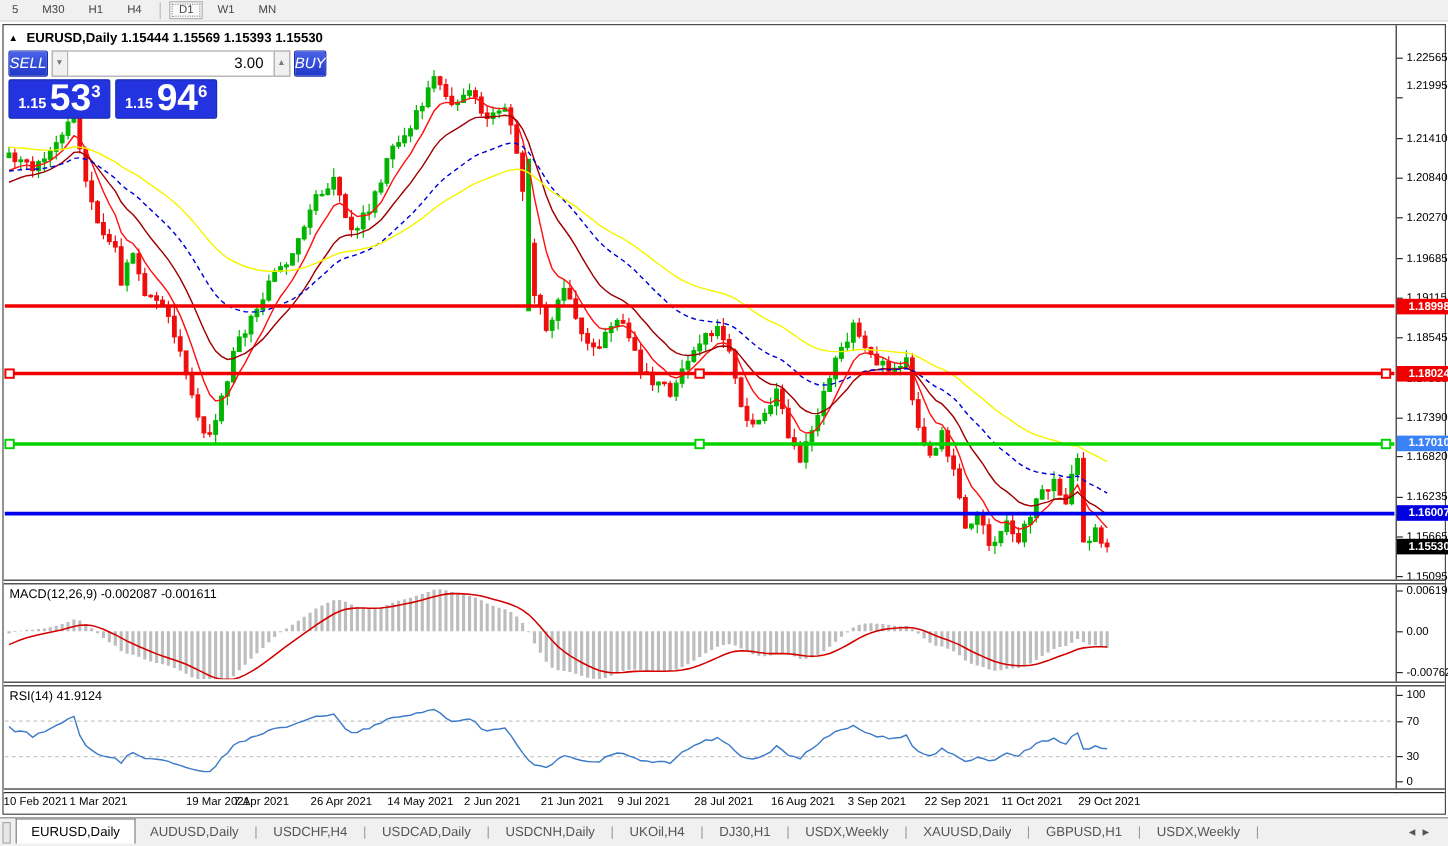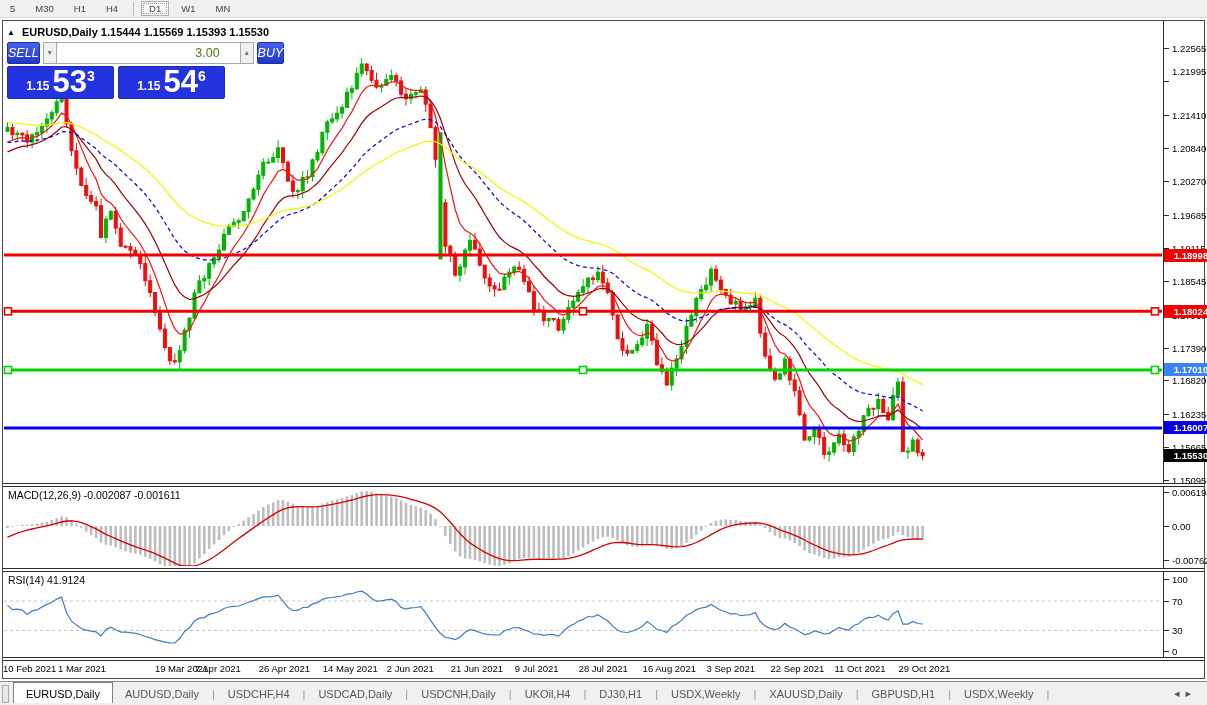--- a/index.html
+++ b/index.html
@@ -19,23 +19,23 @@
   #chart-title{position:absolute;left:7px;top:26px;z-index:8;font-size:11px;font-weight:bold;color:#000;white-space:nowrap;}
   #chart-title .tri{font-size:8px;vertical-align:1px;margin-right:4px;}
   .ind-label{position:absolute;left:8px;z-index:8;font-size:10.5px;color:#000;white-space:nowrap;}
   
   #trade-panel{position:absolute;left:7px;top:42px;width:218px;z-index:9;}
   .tp-row1{display:flex;height:22px;}
   .tp-btn{width:44px;color:#fff;font-size:12.5px;text-align:center;line-height:21px;background:linear-gradient(#4a63e8,#2038c8);border:1px solid #1b2fae;border-radius:2px;cursor:pointer;font-style:italic;}
   #buy-btn{width:53px;}
   .tp-spin{display:flex;margin:0 3px;flex:1;}
   .spin-btn{width:14px;background:#f0f0f0;border:1px solid #a9a9a9;color:#777;font-size:7px;text-align:center;line-height:20px;cursor:pointer;}
-  .spin-val{flex:1;border:1px solid #a9a9a9;border-left:none;border-right:none;text-align:right;padding-right:20px;font-size:12.5px;color:#4d7c0f;outline:none;}
+  .spin-val{flex:1;border:1px solid #a9a9a9;border-left:none;border-right:none;text-align:right;padding-right:8px;font-size:12.5px;color:#000000;outline:none;}
   .tp-row2{display:flex;margin-top:2px;height:33px;}
-  .tp-price{width:107px;background:#2433e0;border:1px solid #1b2fae;border-radius:2px;color:#fff;display:flex;align-items:flex-end;justify-content:center;padding-bottom:2px;}
+  .tp-price{width:85px;background:#2433e0;border:1px solid #1b2fae;border-radius:2px;color:#fff;display:flex;align-items:flex-end;justify-content:center;padding-bottom:2px;}
   .tp-price+.tp-price{margin-left:4px;}
   .tp-small{font-size:12px;font-weight:bold;margin:0 3px 3px 0;}
   .tp-big{font-size:31px;font-weight:bold;line-height:28px;}
   .tp-sup{font-size:14px;font-weight:bold;align-self:flex-start;margin-top:1px;}
   
   .ptick{position:absolute;font-size:9.5px;color:#000;left:1172px;z-index:5;white-space:nowrap;}
   .ptick-mark{position:absolute;left:1164px;width:5px;height:1px;background:#2b2b2b;z-index:5;}
   .ptag{position:absolute;left:1164px;width:54px;height:13px;z-index:7;color:#fff;font-size:9.5px;font-weight:bold;text-align:center;line-height:13px;}
   
   .dlabel{position:absolute;top:663px;font-size:9.5px;color:#000;z-index:5;white-space:nowrap;}
@@ -688,21 +688,21 @@
       <div class="tp-btn" id="buy-btn">BUY</div>
     </div>
     <div class="tp-row2">
       <div class="tp-price">
         <span class="tp-small">1.15</span>
         <span class="tp-big">53</span>
         <span class="tp-sup">3</span>
       </div>
       <div class="tp-price">
         <span class="tp-small">1.15</span>
-        <span class="tp-big">54</span>
+        <span class="tp-big">94</span>
         <span class="tp-sup">6</span>
       </div>
     </div>
   </div>
 
   <div class="ind-label" style="top:489px;">MACD(12,26,9) -0.002087 -0.001611</div>
   <div class="ind-label" style="top:574px;">RSI(14) 41.9124</div>
 
   <div id="price-scale">
       <div class="ptick-mark" style="top: 48.1958px;"></div>

